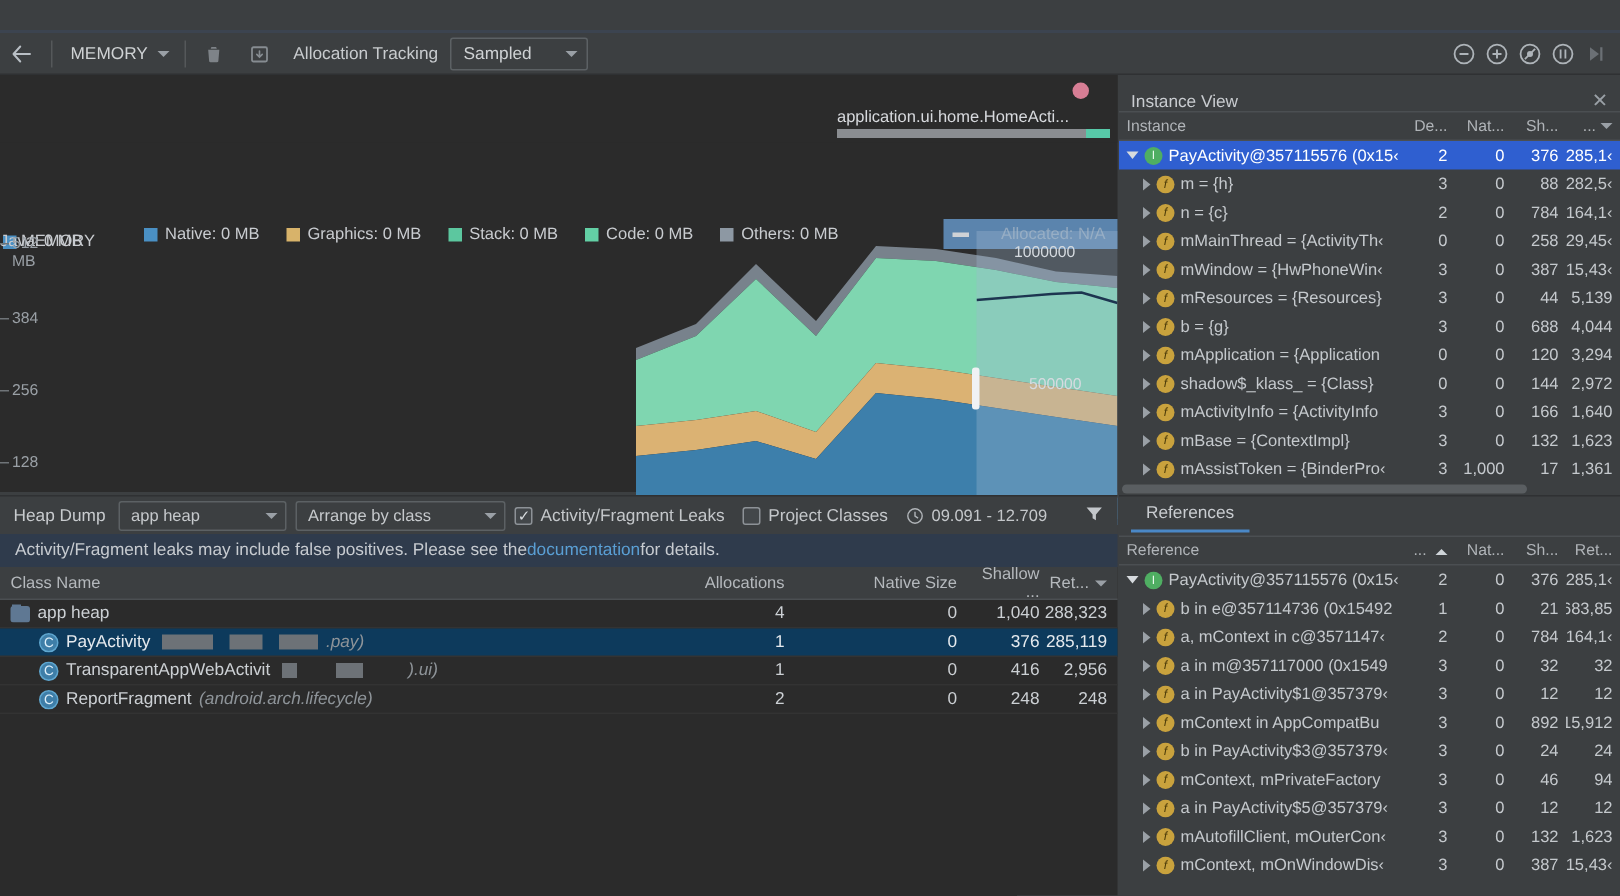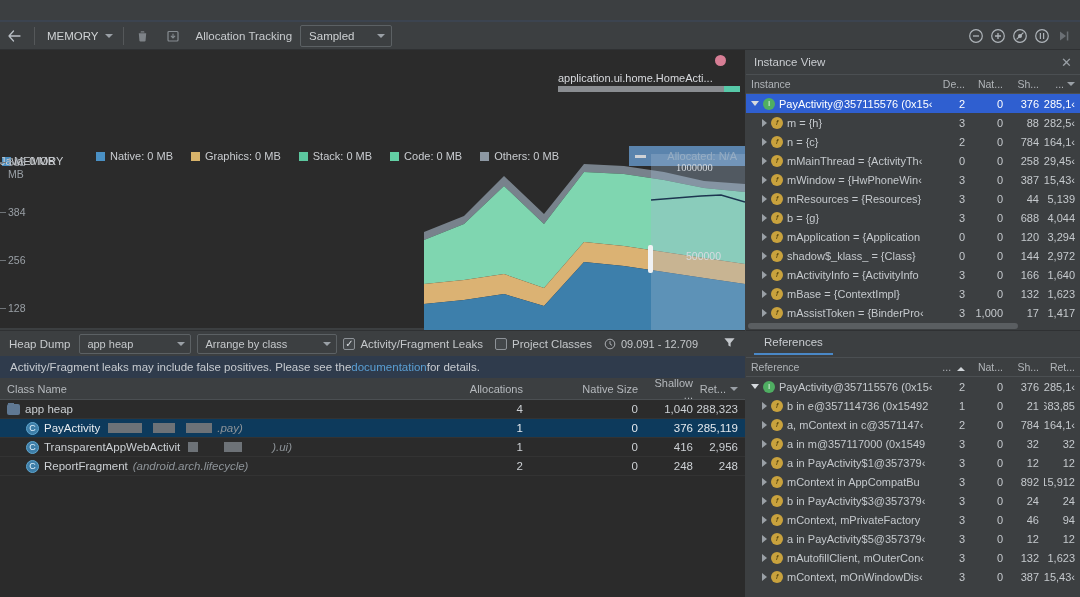--- a/index.html
+++ b/index.html
@@ -167,21 +167,21 @@
     font-size: 9px; display: flex; align-items: center; justify-content: center; flex: none;
     border: 1px solid #5fa7d0;
   }
   .ico-folder { width: 13px; height: 11px; background: #5f7893; border-radius: 2px; flex:none; position:relative; }
   .ico-folder:after{content:"";position:absolute;left:1px;top:-2px;width:6px;height:3px;background:#5f7893;border-radius:1px;}
   .redact { display: inline-block; height: 10px; background: #6d7277; vertical-align: middle; margin: 0 3px; }
 
   
   .right { position: absolute; left: 746px; top: 50px; width: 334px; height: 547px; background: #3c3f41; }
   .panel-title-bar {
-    height: 24px; display: flex; align-items: center; padding: 0 8px;
+    height: 24px; display: flex; align-items: flex-end; padding: 0 8px;
     font-size: 11.5px; color: #c9ccd0; background: #3c3f41; gap: 24px;
   }
   .panel-title-bar .x { margin-left: auto; color: #9aa0a6; font-size: 13px; }
   .tab-title {
     height: 24px; display: inline-flex; align-items: center; padding: 0 10px;
     font-size: 11.5px; color: #c9ccd0; border-bottom: 2px solid #4a88c7;
   }
   .grid-head {
     display: flex; height: 20px; align-items: center; background: #3c3f41;
     border-top: 1px solid #4b4f52; border-bottom: 1px solid #4b4f52;
@@ -363,21 +363,21 @@
 
         <path d="M390,130 L430,126 L470,120 L510,134 L550,88 L590,92 L630,98 L670,104 L711,110
                  L711,130 L670,124 L630,118 L590,112 L550,108 L510,152 L470,140 L430,146 L390,150 Z" fill="#dbb273"></path>
 
         <path d="M390,150 L430,146 L470,140 L510,152 L550,108 L590,112 L630,118 L670,124 L711,130
                  L711,192 L390,192 Z" fill="#3d7fab"></path>
       </svg>
     </div>
 
     <div class="selection-band"></div>
-    <div class="sel-label" style="left:676px; top:112px;font-family:Liberation Serif, serif;">1000000</div>
+    <div class="sel-label" style="left:676px; top:112px;">1000000</div>
     <div class="sel-label" style="left:686px; top:200px;">500000</div>
     <svg style="position:absolute;left:651px;top:104px" width="94" height="192">
       <path d="M0,46 L25,44 L50,42 L70,41 L94,48" stroke="#1d3550" stroke-width="1.6" fill="none"></path>
     </svg>
     <div class="sel-handle"></div>
 
     <div class="range-strip">
         <i class="inner"></i>
       </div>
     <div class="range-knob">
@@ -648,21 +648,21 @@
         </div>
         <div class="grid-row">
           <div class="gc-name r-name indent1">
             <span class="tri"></span>
             <span class="ico-f">f</span>
             <span>mAssistToken = {BinderPro‹</span>
           </div>
           <div class="gc-a">3</div>
           <div class="gc-b">1,000</div>
           <div class="gc-c">17</div>
-          <div class="gc-d">1,417</div>
+          <div class="gc-d">1,361</div>
         </div>
       </div>
     <div class="scroll-h">
         <i></i>
       </div>
     <div class="divider"></div>
 
     <div style="height:26px;padding-left:8px">
       <span class="tab-title">References</span>
     </div>

